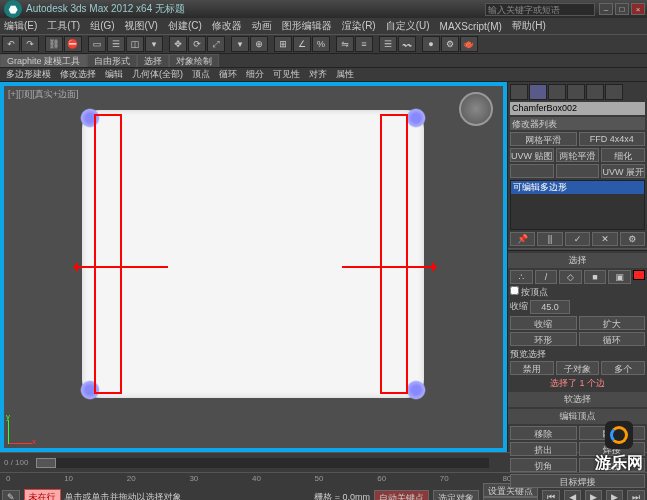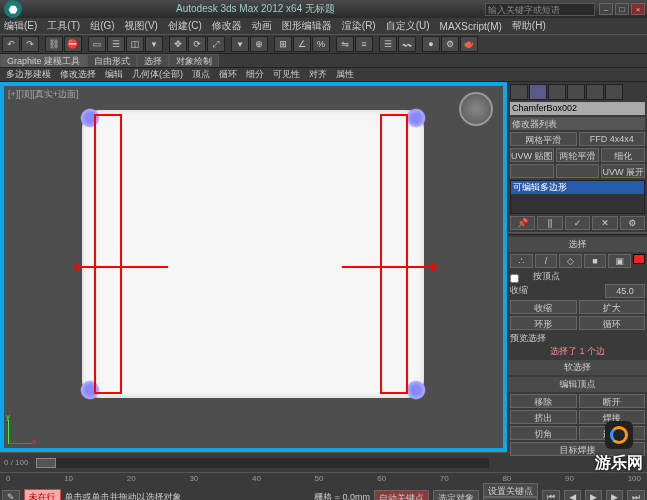--- a/index.html
+++ b/index.html
@@ -1,19 +1,19 @@
 <!DOCTYPE html>
 <html><head>
 <meta charset="utf-8">
 <style>
 * { margin: 0; padding: 0; box-sizing: border-box; font-family: "Microsoft YaHei", sans-serif; }
 body { width: 647px; height: 500px; background: #3a3a3a; overflow: hidden; position: relative; }
 .titlebar { height: 18px; background: linear-gradient(#4a4a4a,#2a2a2a); display: flex; align-items: center; color: #ddd; font-size: 10px; }
 .titlebar .logo { width: 18px; height: 18px; background: #1a7a7a; border-radius: 50%; margin: 0 4px; display:flex; align-items:center; justify-content:center; color:#fff; font-weight:bold; font-size:10px;}
-.titlebar .title { flex: 1; text-align: center; color: #9cc; }
+.titlebar .title { flex: 1; color: #9cc; }
 .titlebar .search { width: 110px; height: 13px; background: #2a2a2a; border: 1px solid #555; color:#888; font-size:9px; padding:0 2px; margin-right:4px;}
 .winbtns { display:flex; gap:2px; margin-right:2px;}
 .winbtn { width:14px; height:12px; background:#444; border:1px solid #666; display:flex; align-items:center; justify-content:center; font-size:8px; color:#ccc;}
 .winbtn.close { background:#8a2a2a;}
 .menubar { height: 16px; background: #3a3a3a; display: flex; align-items: center; padding: 0 0; gap: 2px; font-size: 10px; color: #ccc; }
 .menubar span { padding: 0 4px; cursor: default; }
 .toolbar { height: 20px; background: #3a3a3a; border-top:1px solid #555; border-bottom:1px solid #222; display: flex; align-items: center; padding: 0 2px; gap: 1px; }
 .tbtn { width: 18px; height: 16px; background: #4a4a4a; border: 1px solid #222; display:flex; align-items:center; justify-content:center; color:#ccc; font-size:9px;}
 .tsep { width:4px;}
 .ribbon { height: 14px; background: #3a3a3a; display:flex; font-size:9px; color:#ccc; border-bottom:1px solid #222;}
@@ -36,28 +36,28 @@
 .arrow.l{ left:74px; top:180px; width:90px;} .arrow.l::after{ left:-10px; top:-4px; border-right-color:red;}
 .arrow.r{ left:338px; top:180px; width:90px;} .arrow.r::after{ right:-10px; top:-4px; border-left-color:red;}
 .axis { position:absolute; left:4px; bottom:4px; width:30px; height:30px;}
 .axis .x{position:absolute;bottom:0;left:0;width:24px;height:1px;background:#f33;} .axis .y{position:absolute;bottom:0;left:0;width:1px;height:24px;background:#3f3;}
 .axis .xl{position:absolute;bottom:-2px;left:24px;font-size:8px;color:#f33;} .axis .yl{position:absolute;top:-2px;left:-2px;font-size:8px;color:#3f3;}
 .cmdpanel { width:140px; background:#3a3a3a; border-left:1px solid #222; font-size:9px; color:#ccc; padding:2px;}
 .cptabs { display:flex; gap:1px; margin-bottom:2px;}
 .cptab { width:18px;height:16px;background:#4a4a4a;border:1px solid #222;}
 .cptab.active{background:#5a5a8a;}
 .cpfield { width:100%; background:#aaa; color:#000; padding:1px 2px; margin-bottom:2px; height:13px;}
-.cprow { display:flex; gap:2px; margin-bottom:2px;justify-content:space-between;}
+.cprow { display:flex; gap:2px; margin-bottom:2px;}
 .cpbtn { flex:1; background:#4a4a4a; border:1px solid #666; text-align:center; padding:1px 0; height:14px;}
-.cplist { height:34px; background:#333; border:1px solid #222; margin-bottom:2px;}
+.cplist { height:50px; background:#333; border:1px solid #222; margin-bottom:2px;}
 .cplist .sel { background:#2a5aaa; color:#fff; padding:0 2px;}
 .divv{height:3px;background:#4a4a4a; margin:2px -2px; border-top:1px solid #555;border-bottom:1px solid #222;}
 .cphead { background:#4a4a4a; text-align:center; padding:1px 0; margin:2px -2px;}
 .swatch{width:12px;height:10px;display:inline-block;border:1px solid #000;}
-.chk{display:flex;align-items:flex-end;gap:14px;margin:1px 0;}
+.chk{display:flex;align-items:flex-start;gap:2px;margin:1px 0;}
 .chk input{width:9px;height:9px;}
 .timeline { height:20px; background:#3a3a3a; border-top:1px solid #555; display:flex; align-items:center; font-size:8px; color:#999;}
 .slider { width:70%; height:10px; background:#2a2a2a; margin:0 4px; position:relative;}
 .slider .thumb{position:absolute;left:0;width:20px;height:10px;background:#555;border:1px solid #888;}
 .ticks{flex:1;display:flex;justify-content:space-between;padding:0 6px;}
 .statusbar { height:26px; background:#3a3a3a; display:flex; align-items:center; font-size:9px; color:#ccc; gap:4px; padding:0 2px;}
 .statusbar .sel{background:#faa;color:#a00;padding:1px 4px;border:1px solid #c44;}
 .statusbar .info{flex:1;}
 .sbbtn{background:#4a4a4a;border:1px solid #666;padding:1px 4px;height:14px;}
 .watermark{position:absolute;right:4px;bottom:26px;display:flex;align-items:center;gap:4px;font-size:16px;font-weight:bold;color:#fff;text-shadow:0 0 3px #000;flex-direction:column;}
@@ -223,20 +223,25 @@
       </div>
     <div class="cprow">
       <div class="cpbtn">收缩</div>
       <div class="cpbtn">扩大</div>
     </div>
     <div class="cprow">
       <div class="cpbtn">环形</div>
       <div class="cpbtn">循环</div>
     </div>
     <div>预览选择</div>
+    <div class="cprow">
+      <div class="cpbtn">禁用</div>
+      <div class="cpbtn">子对象</div>
+      <div class="cpbtn">多个</div>
+    </div>
     <div style="text-align:center;color:#f88">选择了 1 个边</div>
     <div class="cphead">软选择</div>
     <div class="cphead">编辑顶点</div>
     <div class="cprow">
       <div class="cpbtn">移除</div>
       <div class="cpbtn">断开</div>
     </div>
     <div class="cprow">
       <div class="cpbtn">挤出</div>
       <div class="cpbtn">焊接</div>

